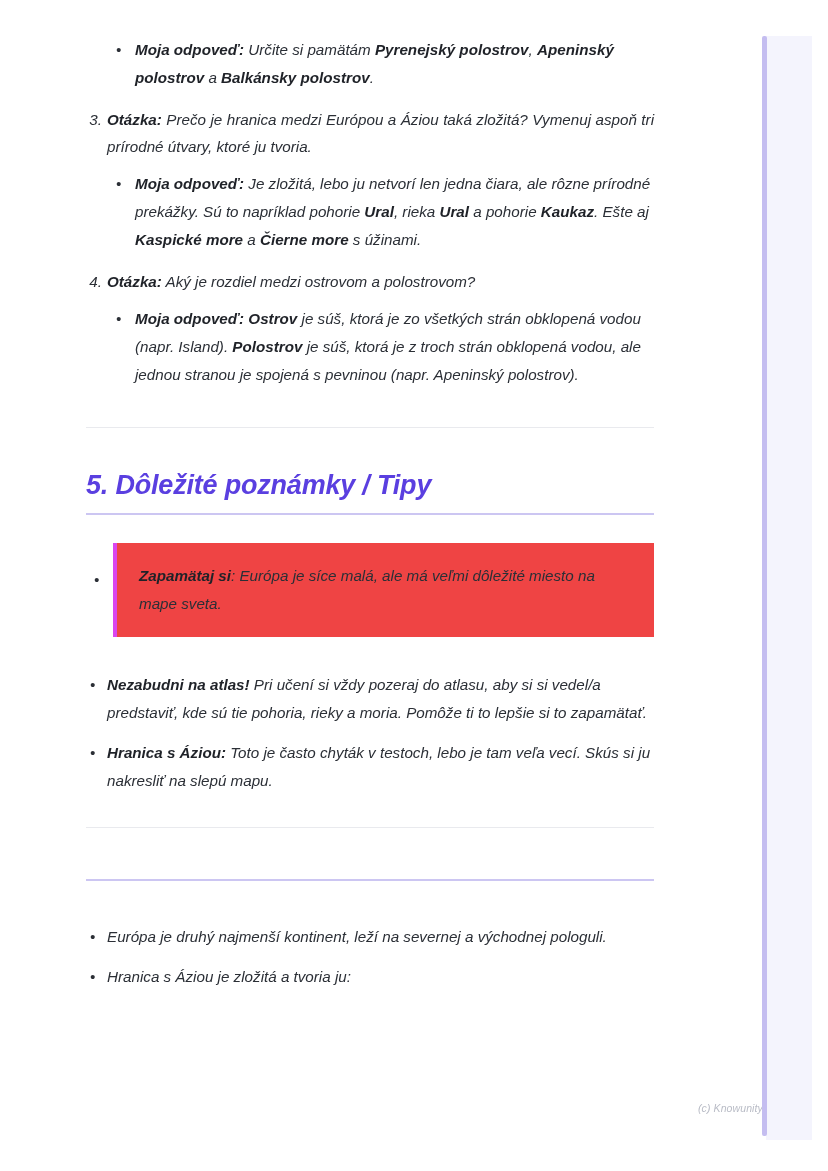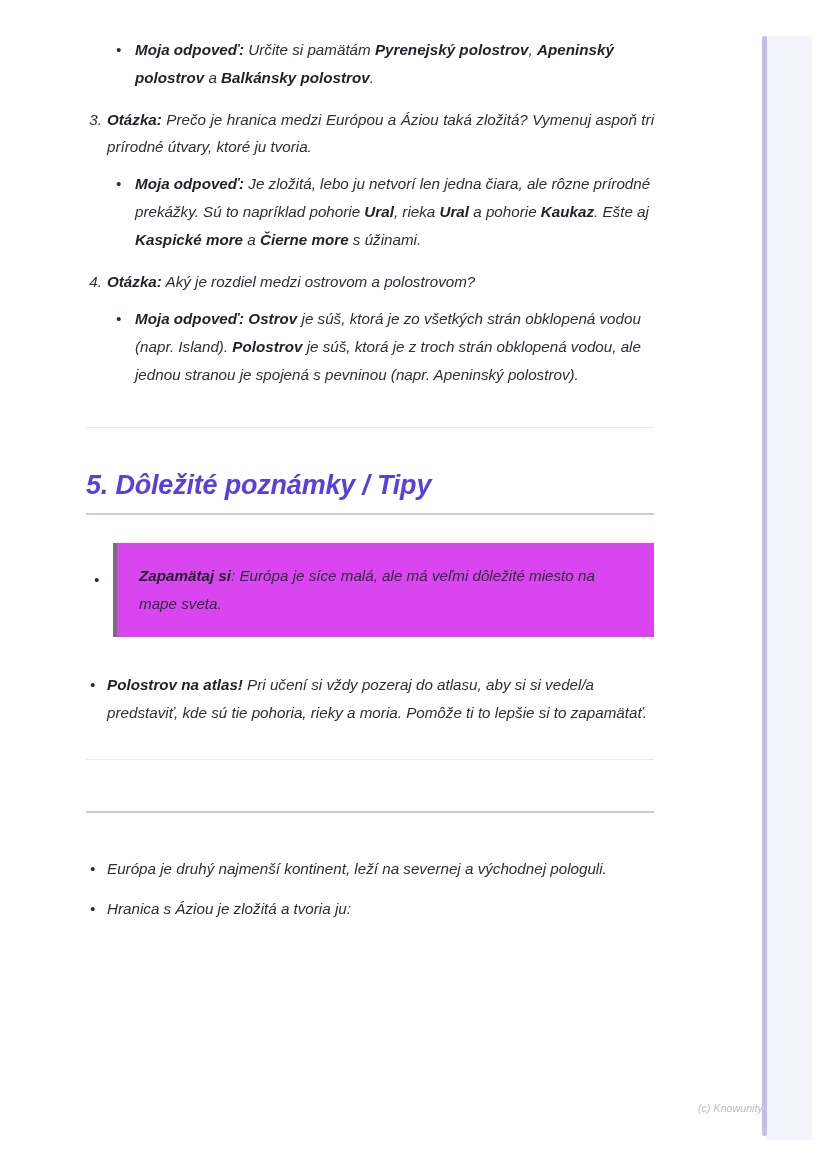--- a/index.html
+++ b/index.html
@@ -150,22 +150,22 @@
     content: "\2022";
     position: absolute;
     left: 8px;
     top: 23px;
     font-size: 15px;
     line-height: 28px;
     color: #2b2f36;
   }
   .quote-box {
     margin-left: 27px;
-    background: #d946ef;
-    border-left: 4px solid #737373;
+    background: #ef4444;
+    border-left: 4px solid #d946ef;
     padding: 19px 22px 19px 22px;
     box-sizing: border-box;
     width: 541px;
   }
   .quote-text {
     font-size: 15.2px;
     line-height: 28px;
   }
 
   .intro-text {
@@ -273,21 +273,26 @@
           </div>
         </div>
       </li>
     </ul>
 
     <div class="spacer-18"></div>
 
     <ul class="plain-list">
       <li class="plain-item">
         <div class="p-text">
-          <span class="b">Polostrov na atlas!</span><span> Pri učení si vždy pozeraj do atlasu, aby si si vedel/a predstaviť, kde sú tie pohoria, rieky a moria. Pomôže ti to lepšie si to zapamätať.</span>
+          <span class="b">Nezabudni na atlas!</span><span> Pri učení si vždy pozeraj do atlasu, aby si si vedel/a predstaviť, kde sú tie pohoria, rieky a moria. Pomôže ti to lepšie si to zapamätať.</span>
+        </div>
+      </li>
+      <li class="plain-item">
+        <div class="p-text">
+          <span class="b">Hranica s Áziou:</span><span> Toto je často chyták v testoch, lebo je tam veľa vecí. Skús si ju nakresliť na slepú mapu.</span>
         </div>
       </li>
     </ul>
 
     <div class="spacer-20"></div>
     <hr class="sep">
     <div class="spacer-40"></div>
 
     <div class="title-underline"></div>
 

